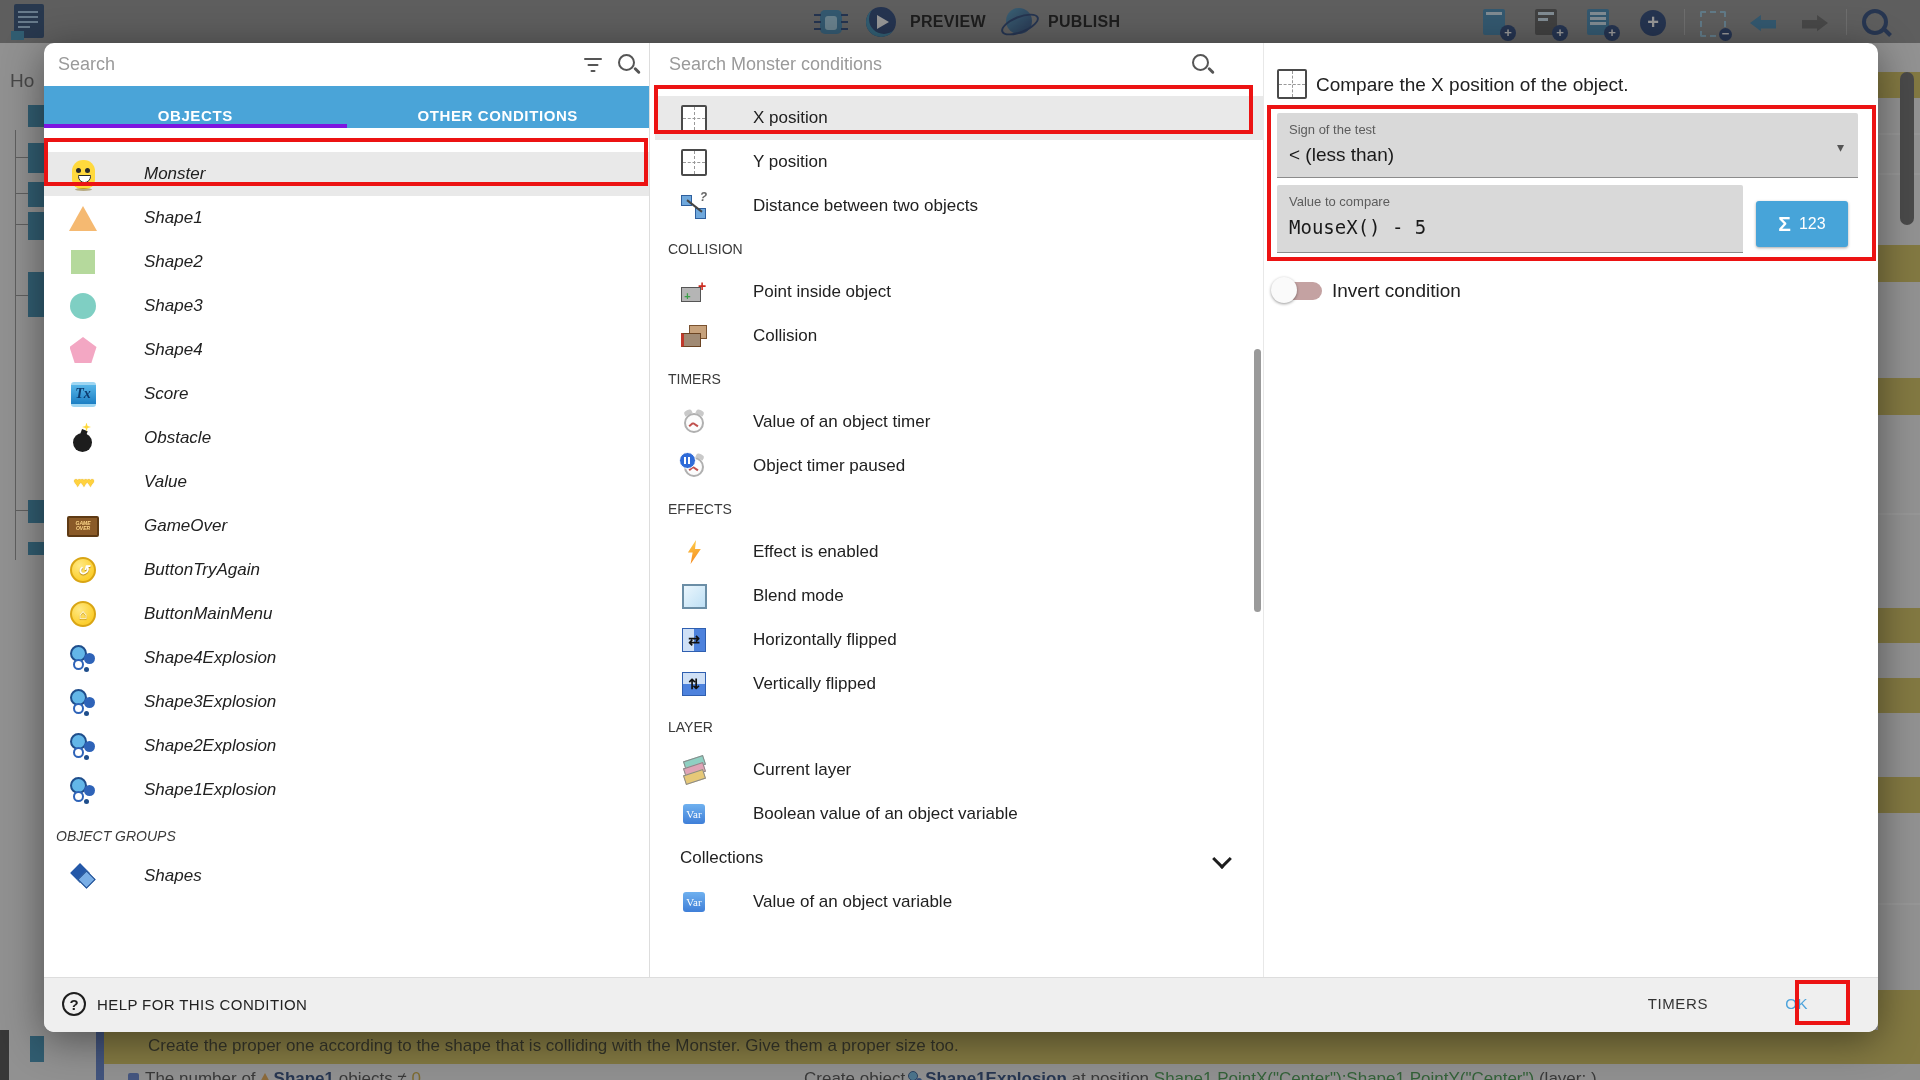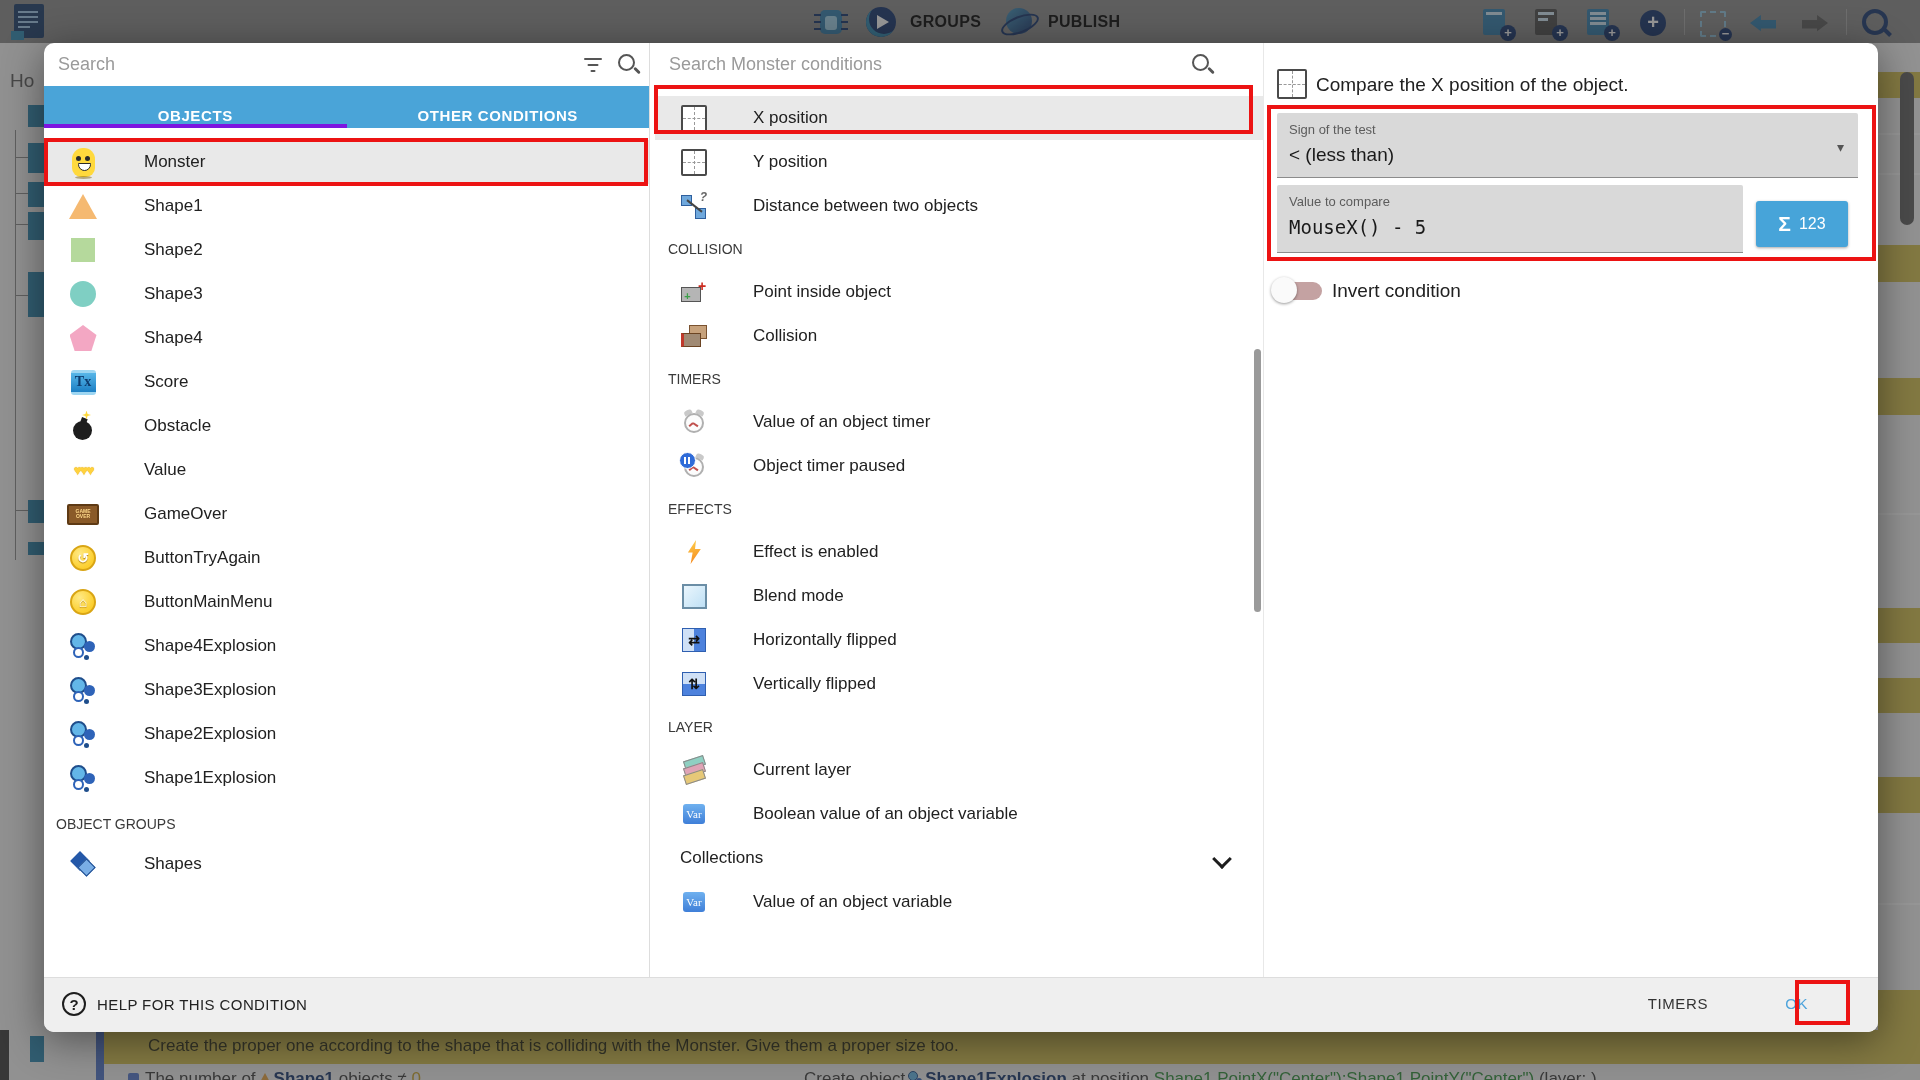--- a/index.html
+++ b/index.html
@@ -83,21 +83,21 @@
   .filter-ic i:nth-child(2){top:7px;width:11px;}
   .filter-ic i:nth-child(3){top:13px;width:5px;}
   .mag{position:relative;display:block;width:24px;height:24px;}
   .mag .lens{position:absolute;left:1px;top:1px;width:13px;height:13px;border:2.5px solid #555;border-radius:50%;}
   .mag .stick{position:absolute;left:16px;top:16px;width:8px;height:3px;background:#555;transform:rotate(45deg);border-radius:2px;}
   .mag-left{position:absolute;left:573px;top:10px;}
   .tabs{position:relative;height:42px;background:#4aa4d8;display:flex;}
   .tab{position:relative;width:50%;display:flex;align-items:center;justify-content:center;cursor:pointer;margin-top:16px;}
   .tab span{color:#fff;font-size:15px;font-weight:bold;letter-spacing:.6px;}
   .tabline{position:absolute;left:0;bottom:0;width:100%;height:4px;background:#7d15e0;}
-  .objlist{position:relative;padding-top:12px;}
+  .objlist{position:relative;padding-top:24px;font-style:italic;}
   .orow{position:relative;height:44px;display:flex;align-items:center;padding-left:22px;cursor:pointer;}
   .orow.sel{background:#e9e9e9;}
   .oicon{width:34px;display:flex;justify-content:center;align-items:center;}
   .olabel{margin-left:44px;font-size:17px;color:#212121;}
   .ogroups{height:36px;display:flex;align-items:center;padding-left:12px;font-size:14px;color:#3a3a3a;margin-top:6px;}
   
   .ic-monster{position:relative;width:23px;height:29px;background:#ffd93d;border-radius:11px 11px 9px 9px;}
   .ic-monster .e1,.ic-monster .e2{position:absolute;top:8px;width:5px;height:5px;background:#2a2a2a;border-radius:50%;}
   .ic-monster .e1{left:4px}.ic-monster .e2{left:13px}
   .ic-monster .mo{position:absolute;left:6px;top:15px;width:11px;height:6px;background:#fff;border:1px solid #2a2a2a;border-radius:0 0 7px 7px;}
@@ -236,21 +236,21 @@
           <i class="b"></i>
           <i class="c"></i>
           <i class="d"></i>
           <i class="e"></i>
           <i class="f"></i>
           <em></em>
         </div>
       <div class="t-play">
           <i></i>
         </div>
-      <span class="tb-label" style="left:910px">GROUPS</span>
+      <span class="tb-label" style="left:910px">PREVIEW</span>
       <div class="t-globe">
           <i></i>
           <em></em>
         </div>
       <span class="tb-label" style="left:1048px">PUBLISH</span>
       <div class="tbi" style="left:1482px">
           <span class="base blue">
             <i style="top:3px"></i>
           </span>
           <span class="badge">+</span>

